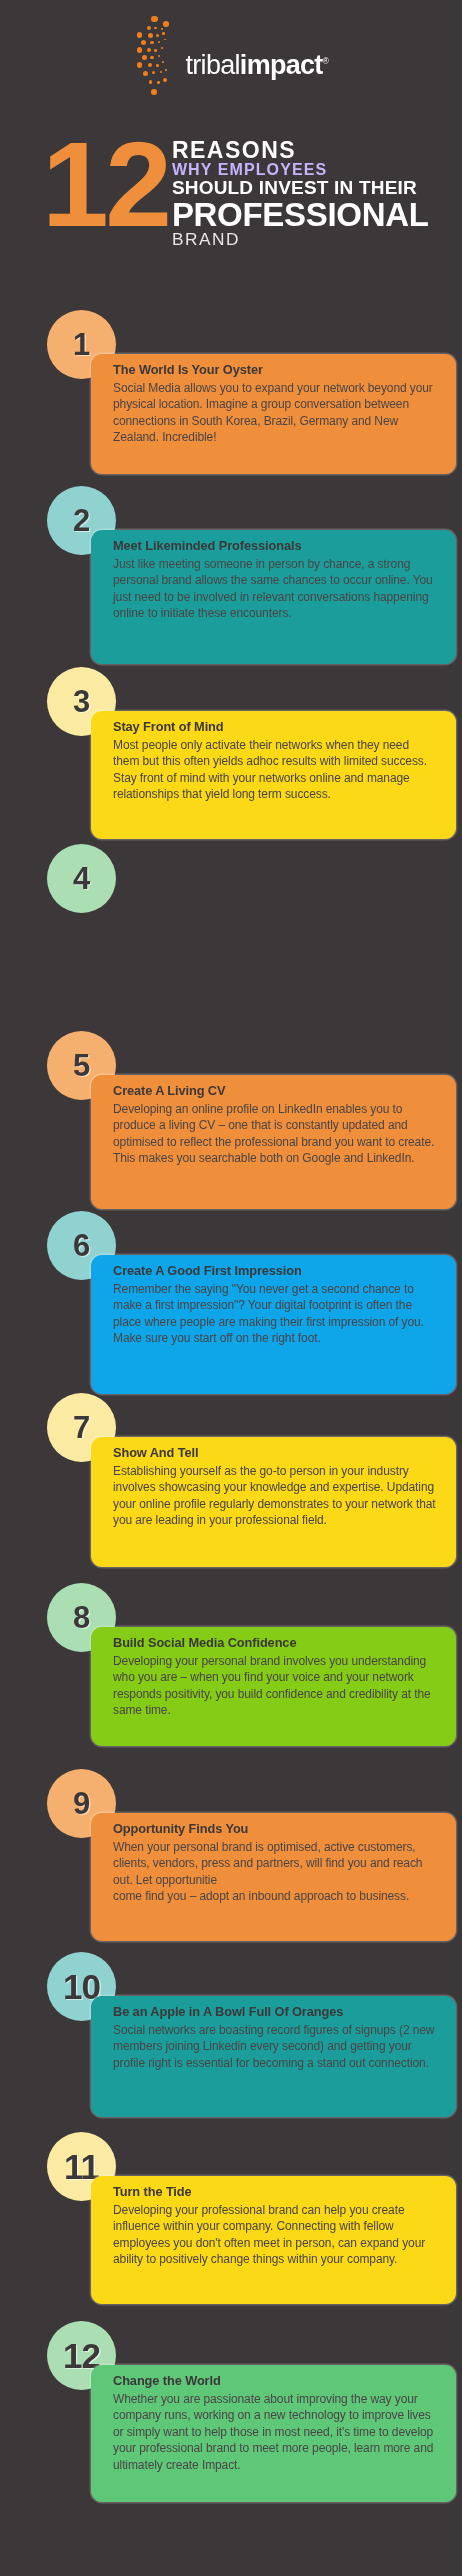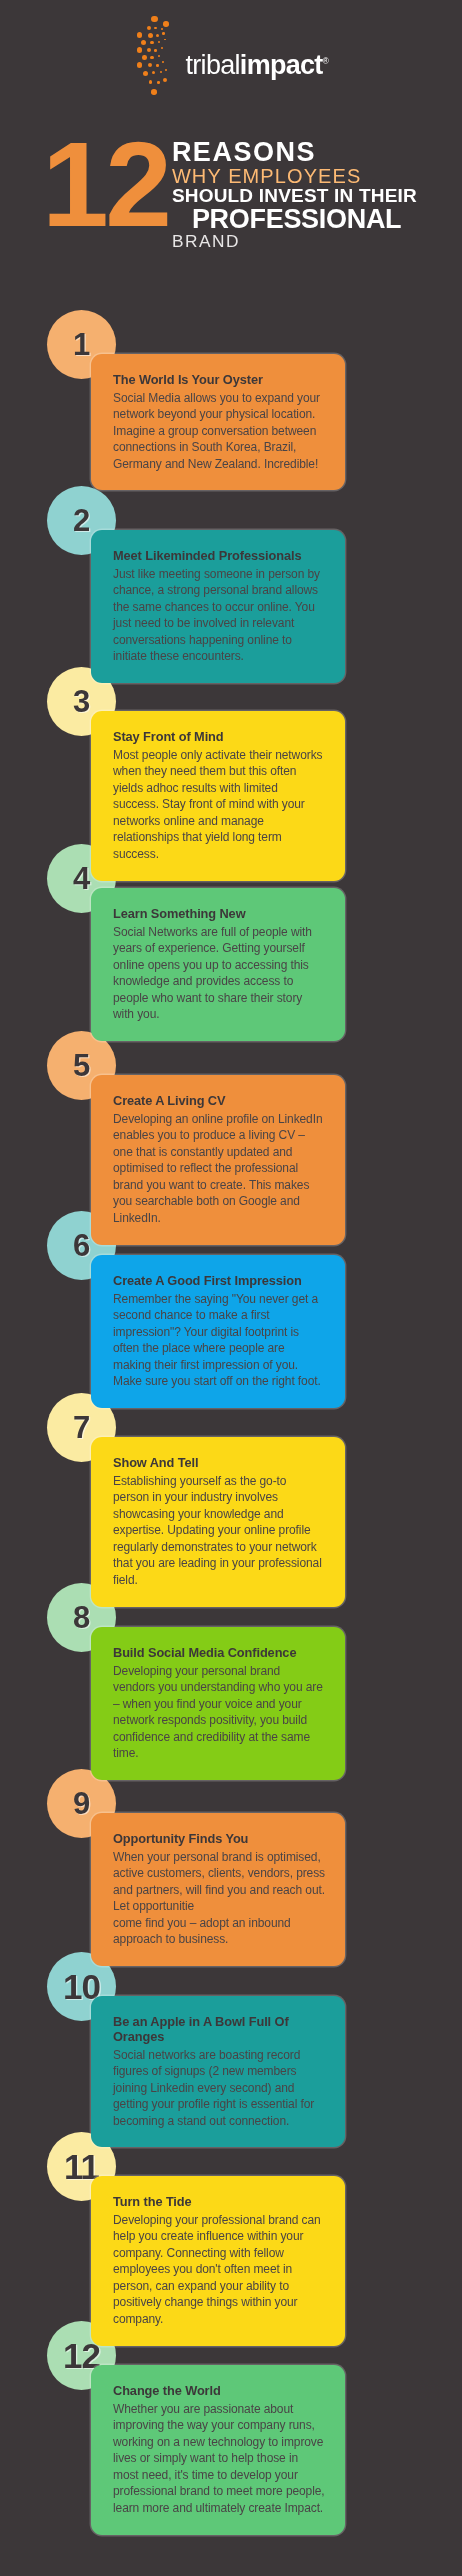--- a/index.html
+++ b/index.html
@@ -63,34 +63,34 @@
     font-family:"Liberation Sans", sans-serif;
     flex:0 0 auto;
   }
   .headline-text {
     margin-left:3.6px;
     margin-top:3.6px;
     color:#ffffff;
     line-height:1.0;
   }
   .hl-reasons {
-    font-size:27px; font-weight:700; letter-spacing:1.5px;
+    font-size:23px; font-weight:700; letter-spacing:1.5px;
     display:block;
   }
   .hl-why {
-    font-size:20px; font-weight:400; letter-spacing:1.1px;
-    display:block; color:#fdba74;
+    font-size:16px; font-weight:700; letter-spacing:1.1px;
+    display:block; color:#c4b5fd;
   }
   .hl-should {
     font-size:19px; font-weight:700; letter-spacing:0.2px;
     display:block; margin-top:0.9px;
   }
   .hl-prof {
-    font-size:27px; font-weight:700; letter-spacing:-0.3px;
-    display:block; margin-top:0.9px;margin-left:20px;
+    font-size:33px; font-weight:700; letter-spacing:-0.3px;
+    display:block; margin-top:0.9px;
   }
   .hl-brand {
     font-size:17.3px; font-weight:300; letter-spacing:1.5px;
     display:block; color:#e8e6e6;
   }
 
   
   .card-block {
     position:absolute;
     left:0; width:462px;
@@ -106,23 +106,23 @@
     font-size:31px;
     font-weight:700;
     color:#3c3739;
     text-shadow:1.4px 1.4px 0 rgba(255,255,255,0.55);
     z-index:1;
   }
   .num-circle.wide { font-size:35px; letter-spacing:-0.9px; }
   .card {
     position:absolute;
     left:91px; top:44px;
-    width:254px;
+    width:365px;
     border-radius:11px;
-    padding:18px 20px 18px 22px;
+    padding:8px 20px 18px 22px;
     z-index:2;
     box-shadow:0 0 0 1.4px rgba(255,255,255,0.22);
   }
   .card-title {
     font-size:12.8px;
     font-weight:700;
     color:#3c3739;
     margin-bottom:2.7px;
     letter-spacing:-0.1px;
   }
@@ -207,24 +207,20 @@
       </div>
       <div class="card-block" style="top: 667px; height: 182px;">
         <div class="num-circle" style="background: rgb(251, 235, 162);">3</div>
         <div class="card" style="background: rgb(252, 217, 23); min-height: 128px;">
           <div class="card-title">Stay Front of Mind</div>
           <div class="card-body">Most people only activate their networks when they need them but this often yields adhoc results with limited success.  Stay front of mind with your networks online and manage relationships that yield long term success.</div>
         </div>
       </div>
       <div class="card-block" style="top: 844px; height: 173px;">
         <div class="num-circle" style="background: rgb(171, 222, 179);">4</div>
-        <div class="card" style="background: rgb(94, 200, 120); min-height: 119px;">
-          <div class="card-title">Learn Something New</div>
-          <div class="card-body">Social Networks are full of people with years of experience. Getting yourself online opens you up to accessing this knowledge and provides access to people who want to share their story with you.</div>
-        </div>
       </div>
       <div class="card-block" style="top: 1031px; height: 189px;">
         <div class="num-circle" style="background: rgb(245, 176, 111);">5</div>
         <div class="card" style="background: rgb(239, 143, 60); min-height: 134px;">
           <div class="card-title">Create A Living CV</div>
           <div class="card-body">Developing an online profile on LinkedIn enables you to produce a living CV – one that is constantly updated and optimised to reflect the professional brand you want to create. This makes you searchable both on Google and LinkedIn.</div>
         </div>
       </div>
       <div class="card-block" style="top: 1211px; height: 193px;">
         <div class="num-circle" style="background: rgb(143, 210, 208);">6</div>
@@ -237,21 +233,21 @@
         <div class="num-circle" style="background: rgb(251, 235, 162);">7</div>
         <div class="card" style="background: rgb(252, 217, 23); min-height: 130px;">
           <div class="card-title">Show And Tell</div>
           <div class="card-body">Establishing yourself as the go-to person in your industry involves showcasing your knowledge and expertise. Updating your online profile regularly demonstrates to your network that you are leading in your professional field.</div>
         </div>
       </div>
       <div class="card-block" style="top: 1583px; height: 174px;">
         <div class="num-circle" style="background: rgb(171, 222, 179);">8</div>
         <div class="card" style="background: #84cc16; min-height: 119px;">
           <div class="card-title">Build Social Media Confidence</div>
-          <div class="card-body">Developing your personal brand vendors you understanding who you are – when you find your voice and your network responds positivity, you build confidence and credibility at the same time.</div>
+          <div class="card-body">Developing your personal brand involves you understanding who you are – when you find your voice and your network responds positivity, you build confidence and credibility at the same time.</div>
         </div>
       </div>
       <div class="card-block" style="top: 1769px; height: 182px;">
         <div class="num-circle" style="background: rgb(245, 176, 111);">9</div>
         <div class="card" style="background: rgb(239, 143, 60); min-height: 128px;">
           <div class="card-title">Opportunity Finds You</div>
           <div class="card-body">When your personal brand is optimised, active customers, clients, vendors, press and partners, will find you and reach out.   Let opportunitie
  come find you – adopt an inbound approach to business.</div>
         </div>
       </div>

